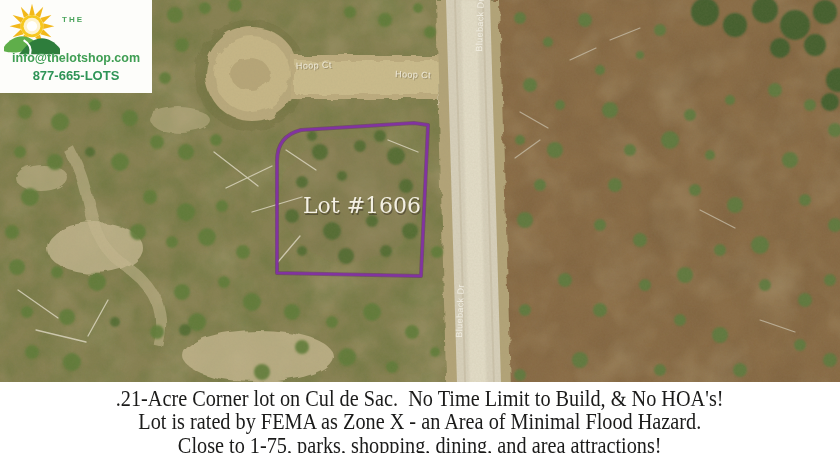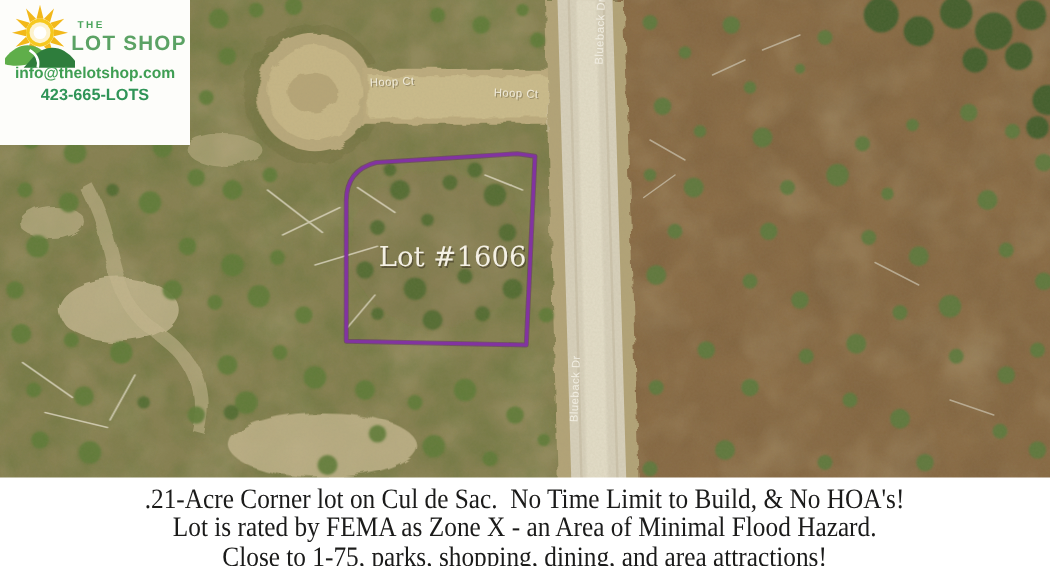--- a/index.html
+++ b/index.html
@@ -1,21 +1,21 @@
 <!DOCTYPE html>
 <html><head>
 <meta charset="utf-8">
 <style>
   html,body{margin:0;padding:0;background:#222;}
   .stage{position:relative;width:840px;height:453px;overflow:hidden;background:#8c7f56;
          font-family:"Liberation Sans",sans-serif;}
   .stage svg.aerial{position:absolute;left:0;top:0;}
 
   
-  .logo-card{position:absolute;left:0;top:0;width:152px;height:116px;background:#fdfdfa;z-index:5;}
+  .logo-card{position:absolute;left:0;top:0;width:152px;height:93px;background:#fdfdfa;z-index:5;}
   .logo-card .sun{position:absolute;left:4px;top:1px;}
   .brand-the{position:absolute;left:62px;top:15px;font-size:8px;font-weight:bold;
              letter-spacing:2px;color:#4aa45c;}
   .brand-name{position:absolute;left:57px;top:26px;font-size:16.5px;font-weight:bold;
               letter-spacing:1px;color:#5ba264;}
   .brand-email{position:absolute;left:0;top:51px;width:100%;text-align:center;
                font-size:12.5px;font-weight:bold;color:#3f9e53;}
   .brand-phone{position:absolute;left:0;top:68px;width:100%;text-align:center;
                font-size:13px;font-weight:bold;color:#2f9457;}
 
@@ -308,23 +308,22 @@
         <path d="M27,14 L30,2 L33,14 Z" transform="rotate(-150 30 26)"></path>
       </g>
       <circle cx="30" cy="26" r="12" fill="#f6c81f"></circle>
       <circle cx="30" cy="26" r="9" fill="#fdf3cf"></circle>
       <circle cx="30" cy="26" r="5.5" fill="#ffffff"></circle>
       <path d="M0,48 C10,35 24,33 35,44 C27,54 10,56 0,53 Z" fill="#5fae4a"></path>
       <path d="M25,46 C36,35 50,37 60,50 L60,56 L16,56 Z" fill="#2e7d3c"></path>
       <path d="M28,56 C30,48 26,44 21,41" fill="none" stroke="#ffffff" stroke-width="2.2"></path>
     </svg>
     <div class="brand-the">THE</div>
-    <div class="brand-name">LOT SHOP</div>
     <div class="brand-email">info@thelotshop.com</div>
-    <div class="brand-phone">423-665-LOTS</div>
+    <div class="brand-phone">877-665-LOTS</div>
   </div>
 
   <div class="banner">
     <span class="banner-line">.21-Acre Corner lot on Cul de Sac.  No Time Limit to Build, &amp; No HOA's!</span>
     <span class="banner-line">Lot is rated by FEMA as Zone X - an Area of Minimal Flood Hazard.</span>
     <span class="banner-line">Close to 1-75, parks, shopping, dining, and area attractions!</span>
   </div>
 
 </div>
 

